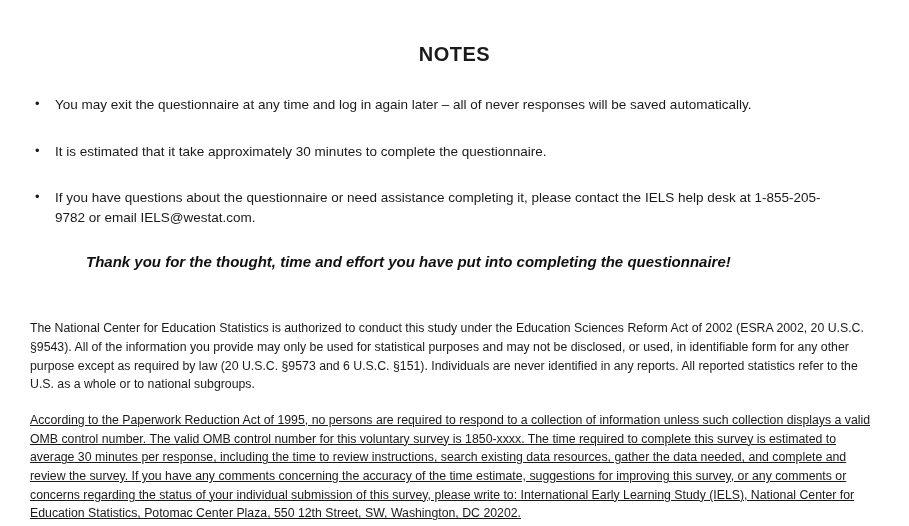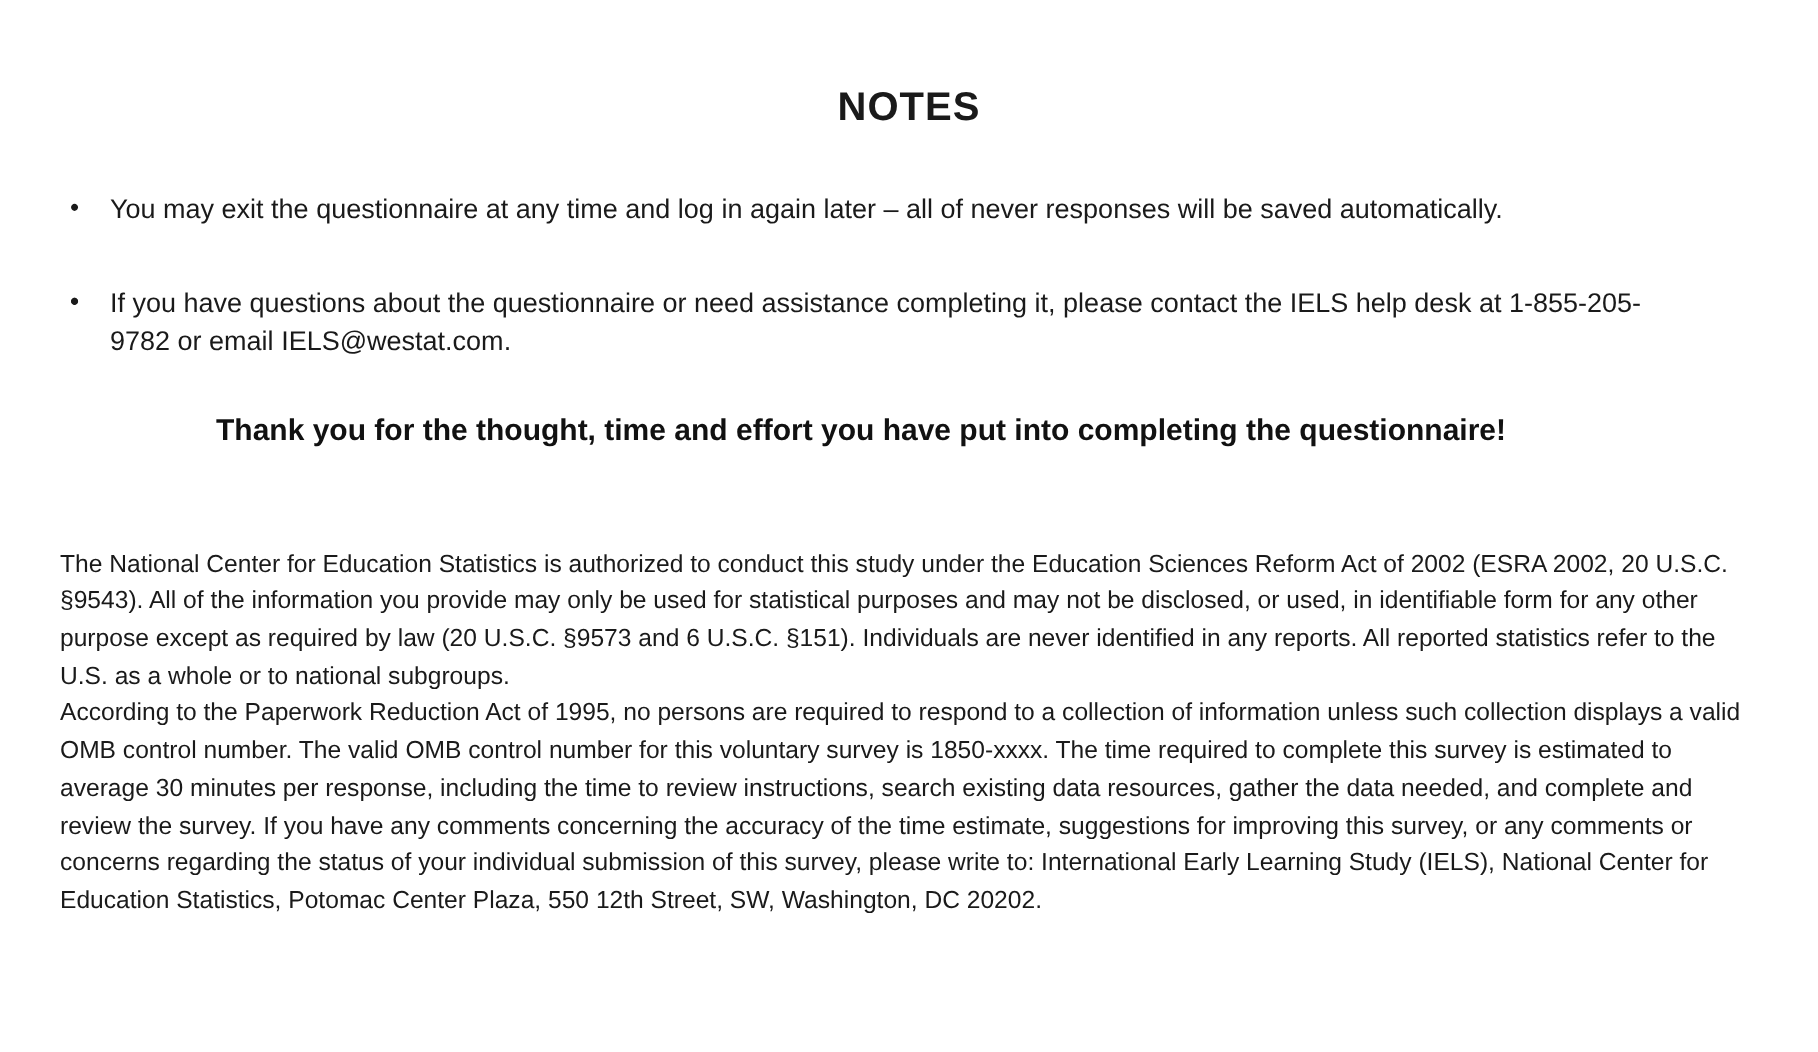--- a/index.html
+++ b/index.html
@@ -52,58 +52,62 @@
   }
   .note-1 { margin-top: 29px; }
   .note-2 { margin-top: 27px; }
   .note-3 { margin-top: 27px; }
   .email-link {
     color: #1a1a1a;
     cursor: pointer;
   }
   .thanks {
     margin-top: 24px;
-    padding-left: 108px;
+    padding-left: 86px;
     padding-right: 40px;
     font-size: 15px;
     font-weight: bold;
+    font-style: italic;
     color: #111111;
     line-height: 1.4;
   }
   .legal {
     margin-top: 47px;
     padding-left: 30px;
     padding-right: 38px;
     font-size: 12.3px;
     line-height: 1.52;
     color: #1a1a1a;
     text-align: left;
   }
   .legal p {
     margin: 0;
   }
   .legal p + p {
+    margin-top: 17px;
+    text-decoration: underline;
   }
 </style>
 </head>
 <body>
 
 <div class="page">
 
   <h1 class="title">NOTES</h1>
 
   <ul class="notes-list">
 
     <li class="note-item note-1">
       <span class="bullet">•</span>
       <span>You may exit the questionnaire at any time and log in again later – all of never responses will be saved automatically.</span>
     </li>
 
     <li class="note-item note-2">
       <span class="bullet">•</span>
+      <span>It is estimated that it take approximately 30 minutes to complete the questionnaire.</span>
     </li>
 
     <li class="note-item note-3">
       <span class="bullet">•</span>
       <span>If you have questions about the questionnaire or need assistance completing it, please contact the IELS help desk at 1-855-205-9782 or email </span><a class="email-link">IELS@westat.com</a><span>.</span>
     </li>
 
   </ul>
 
   <div class="thanks">Thank you for the thought, time and effort you have put into completing the questionnaire!</div>

